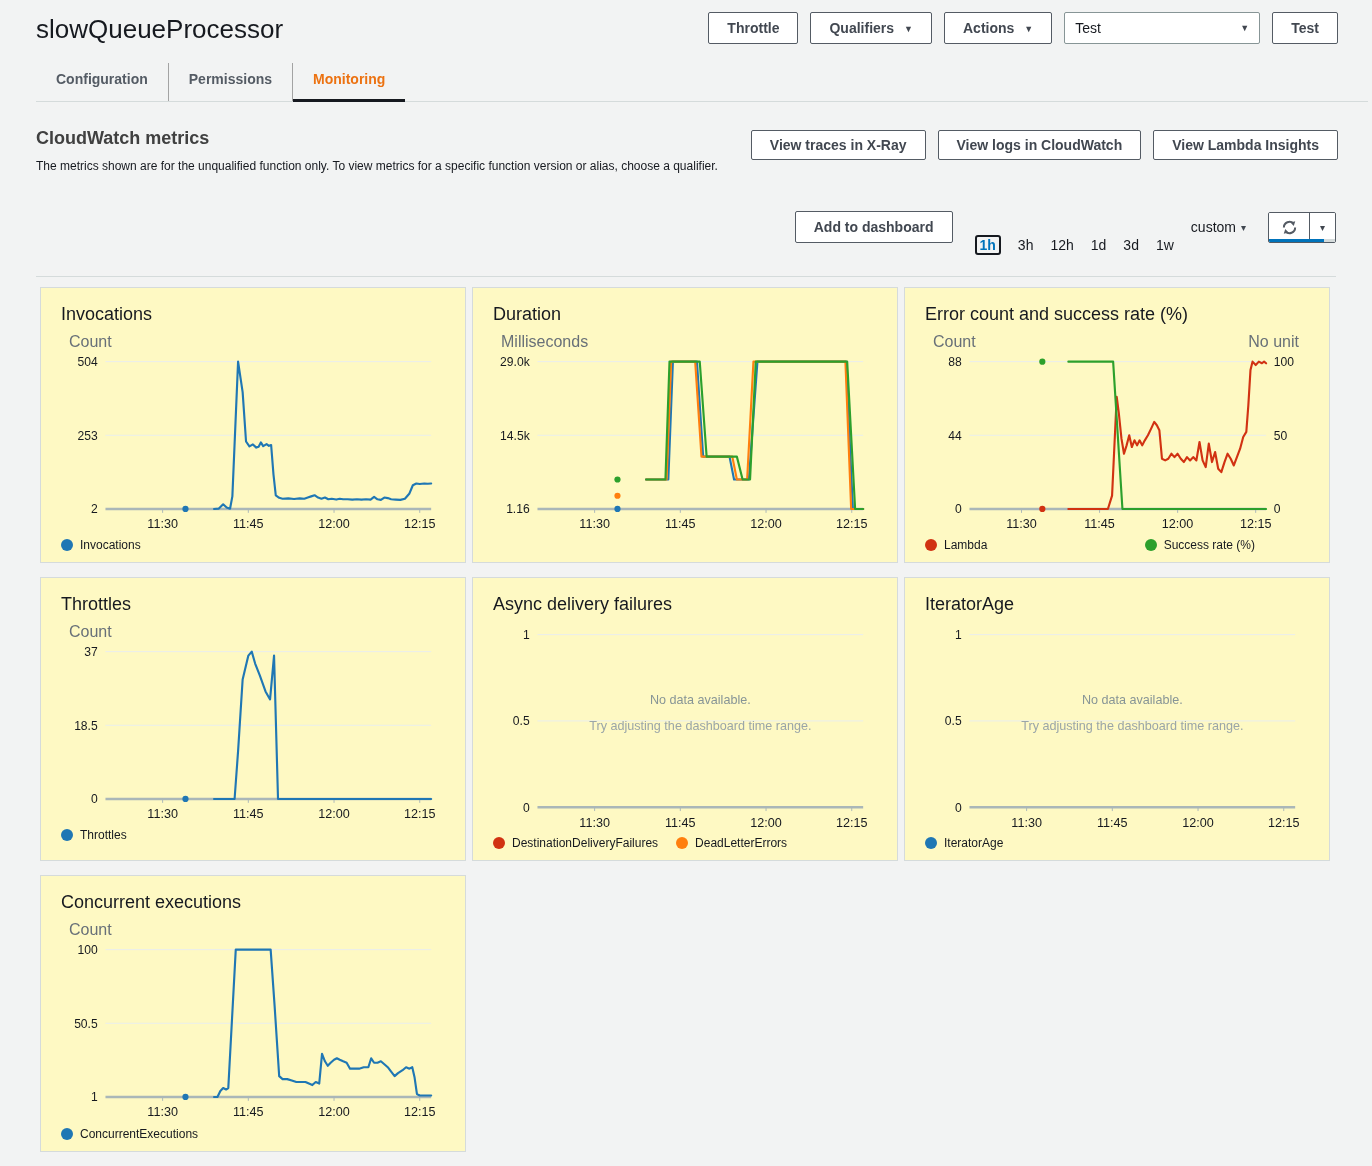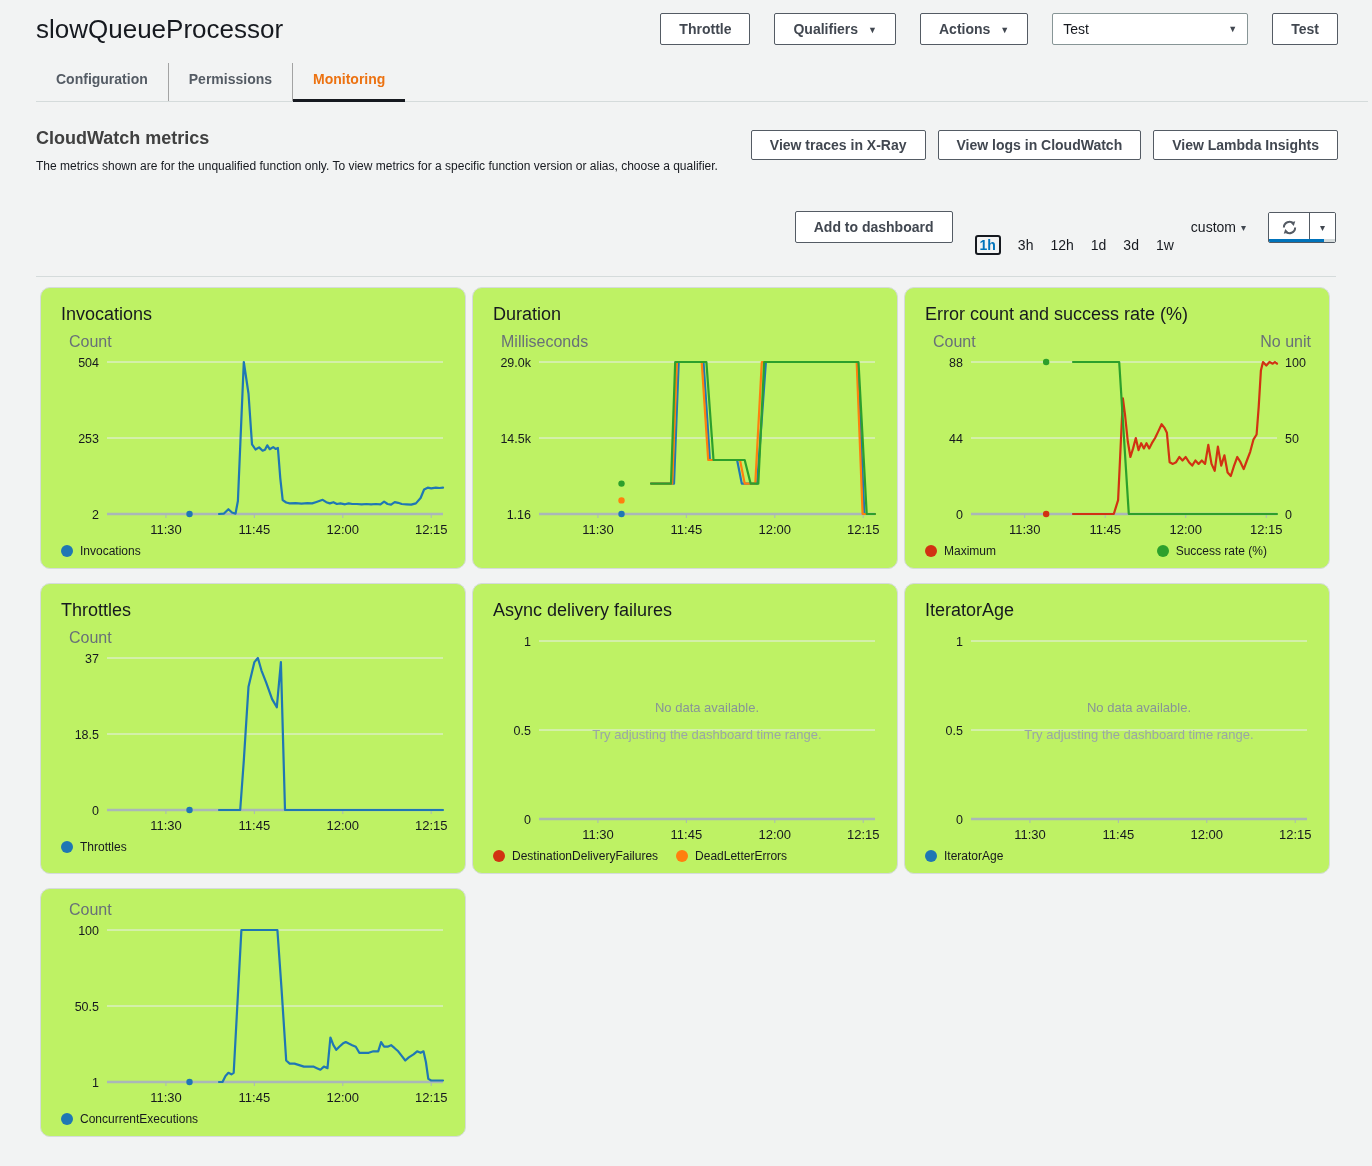--- a/index.html
+++ b/index.html
@@ -7,23 +7,23 @@
   body {
     width:1372px; height:1166px;
     background:#f2f3f3;
     color:#16191f;
     font-family:"Liberation Sans", sans-serif;
     font-size:14px;
   }
   .page { padding:0; }
 
   
-  .header-row { display:flex; justify-content:space-between; align-items:flex-end; padding:10px 34px 0 36px; }
+  .header-row { display:flex; justify-content:space-between; align-items:center; padding:10px 34px 0 36px; }
   .page-title { font-size:26px; font-weight:400; margin:4px 0 0 0; color:#16191f; }
-  .header-actions { display:flex; gap:24px; align-items:center; }
+  .header-actions { display:flex; gap:12px; align-items:center; }
   .btn {
     background:#fff; border:1px solid #545b64; border-radius:2px;
     color:#414750; font-weight:bold; font-size:14px;
     padding:0 18px; height:32px; line-height:30px; cursor:pointer;
     font-family:"Liberation Sans", sans-serif; white-space:nowrap;
   }
   .btn .caret { font-size:9px; margin-left:10px; position:relative; top:-1px; }
   .select-box {
     width:196px; height:32px; background:#fff;
     border:1px solid #879596; border-radius:2px;
@@ -76,22 +76,22 @@
   }
   .refresh-progress { position:absolute; left:0; right:0; bottom:0; height:3px; background:#d5dbdb; }
   .refresh-progress .bar-blue { height:100%; width:84%; background:#0073bb; }
 
   
   #charts-grid {
     display:grid; grid-template-columns:repeat(3, 1fr);
     gap:14px 6px; padding:10px 42px 10px 40px;
   }
   .chart-card {
-    background:#bef264; border:1px solid #d5dbdb; border-radius:10px;
-    padding:12px 16px 4px 16px;
+    background:#fef9c3; border:1px solid #d5dbdb; border-radius:0;
+    padding:12px 28px 4px 16px;
   }
   .chart-title { font-size:18px; font-weight:400; color:#16191f; margin:4px 0 8px 4px; }
   .units-row { display:flex; justify-content:space-between; font-size:16px; color:#687078; margin:0 2px 1px 12px; height:16px; }
   .chart-svg { display:block; width:100%; }
   svg text { font-family:"Liberation Sans", sans-serif; }
   .legend { display:flex; align-items:center; gap:18px; font-size:12px; color:#16191f; padding:2px 2px 6px 4px; }
   .legend.split { justify-content:space-between; padding-right:46px; }
   .legend-item { display:inline-flex; align-items:center; cursor:pointer; }
   .legend-dot { width:12px; height:12px; border-radius:50%; display:inline-block; margin-right:7px; flex:none; }
 </style>
@@ -252,21 +252,21 @@
           <line x1="345.2631578947368" x2="345.2631578947368" y1="164" y2="168" stroke="#aab7b8" stroke-width="1"></line>
           <text x="345.2631578947368" y="184" text-anchor="middle" font-size="13" fill="#16191f">12:15</text>
           <polyline points="152.0,164.0 192.8,164.0 197.1,150.2 201.9,48.3 204.1,65.5 206.8,91.5 209.4,107.0 212.1,98.4 214.8,88.0 217.5,100.1 220.2,93.2 222.9,98.4 225.5,93.2 228.2,98.4 230.9,93.2 234.1,88.0 237.4,81.1 240.6,74.2 243.3,77.6 245.9,82.8 248.6,112.2 251.9,113.9 255.1,112.2 258.3,107.0 261.5,110.5 264.7,107.0 268.0,112.2 271.2,115.6 274.4,110.5 277.6,113.9 280.8,110.5 284.1,113.9 287.3,94.9 290.5,113.9 293.7,120.8 296.9,96.6 300.2,115.6 303.4,105.3 306.6,122.5 309.8,126.0 313.1,115.6 316.3,107.0 319.5,112.2 322.7,119.1 325.9,110.5 329.2,101.8 332.4,89.7 335.6,84.5 337.7,56.9 339.9,20.6 342.0,12.0 345.3,15.5 348.5,12.0 351.7,13.7 353.9,12.0 356.0,13.7" fill="none" stroke="#d13212" stroke-width="2.2" stroke-linejoin="round" stroke-linecap="round"></polyline>
           <circle cx="125.1578947368421" cy="164" r="3.2" fill="#d13212"></circle>
           <polyline points="152.0,12.0 198.2,12.0 207.8,164.0 356.0,164.0" fill="none" stroke="#2ca02c" stroke-width="2.2" stroke-linejoin="round" stroke-linecap="round"></polyline>
           <circle cx="125.1578947368421" cy="12" r="3.2" fill="#2ca02c"></circle>
         </svg>
         <div class="legend split">
           <span class="legend-item">
             <span class="legend-dot" style="background: rgb(209, 50, 18);"></span>
-            <span>Maximum</span>
+            <span>Lambda</span>
           </span>
           <span class="legend-item">
             <span class="legend-dot" style="background: rgb(44, 160, 44);"></span>
             <span>Success rate (%)</span>
           </span>
         </div>
       </div>
       <div class="chart-card">
         <div class="chart-title">Throttles</div>
         <div class="units-row">
@@ -350,20 +350,21 @@
           <text x="218" y="109.9" text-anchor="middle" font-size="13" fill="#9aa5a8">Try adjusting the dashboard time range.</text>
         </svg>
         <div class="legend">
           <span class="legend-item">
             <span class="legend-dot" style="background: rgb(31, 119, 180);"></span>
             <span>IteratorAge</span>
           </span>
         </div>
       </div>
       <div class="chart-card">
+        <div class="chart-title">Concurrent executions</div>
         <div class="units-row">
           <span>Count</span>
           <span></span>
         </div>
         <svg viewBox="0 0 392 192" class="chart-svg">
           <line x1="50" x2="386" y1="12" y2="12" stroke="#e9edee" stroke-width="1"></line>
           <line x1="50" x2="386" y1="88" y2="88" stroke="#e9edee" stroke-width="1"></line>
           <line x1="50" x2="386" y1="164" y2="164" stroke="#aab7b8" stroke-width="2.6"></line>
           <text x="42" y="16.5" text-anchor="end" font-size="12.5" fill="#16191f">100</text>
           <text x="42" y="92.5" text-anchor="end" font-size="12.5" fill="#16191f">50.5</text>

